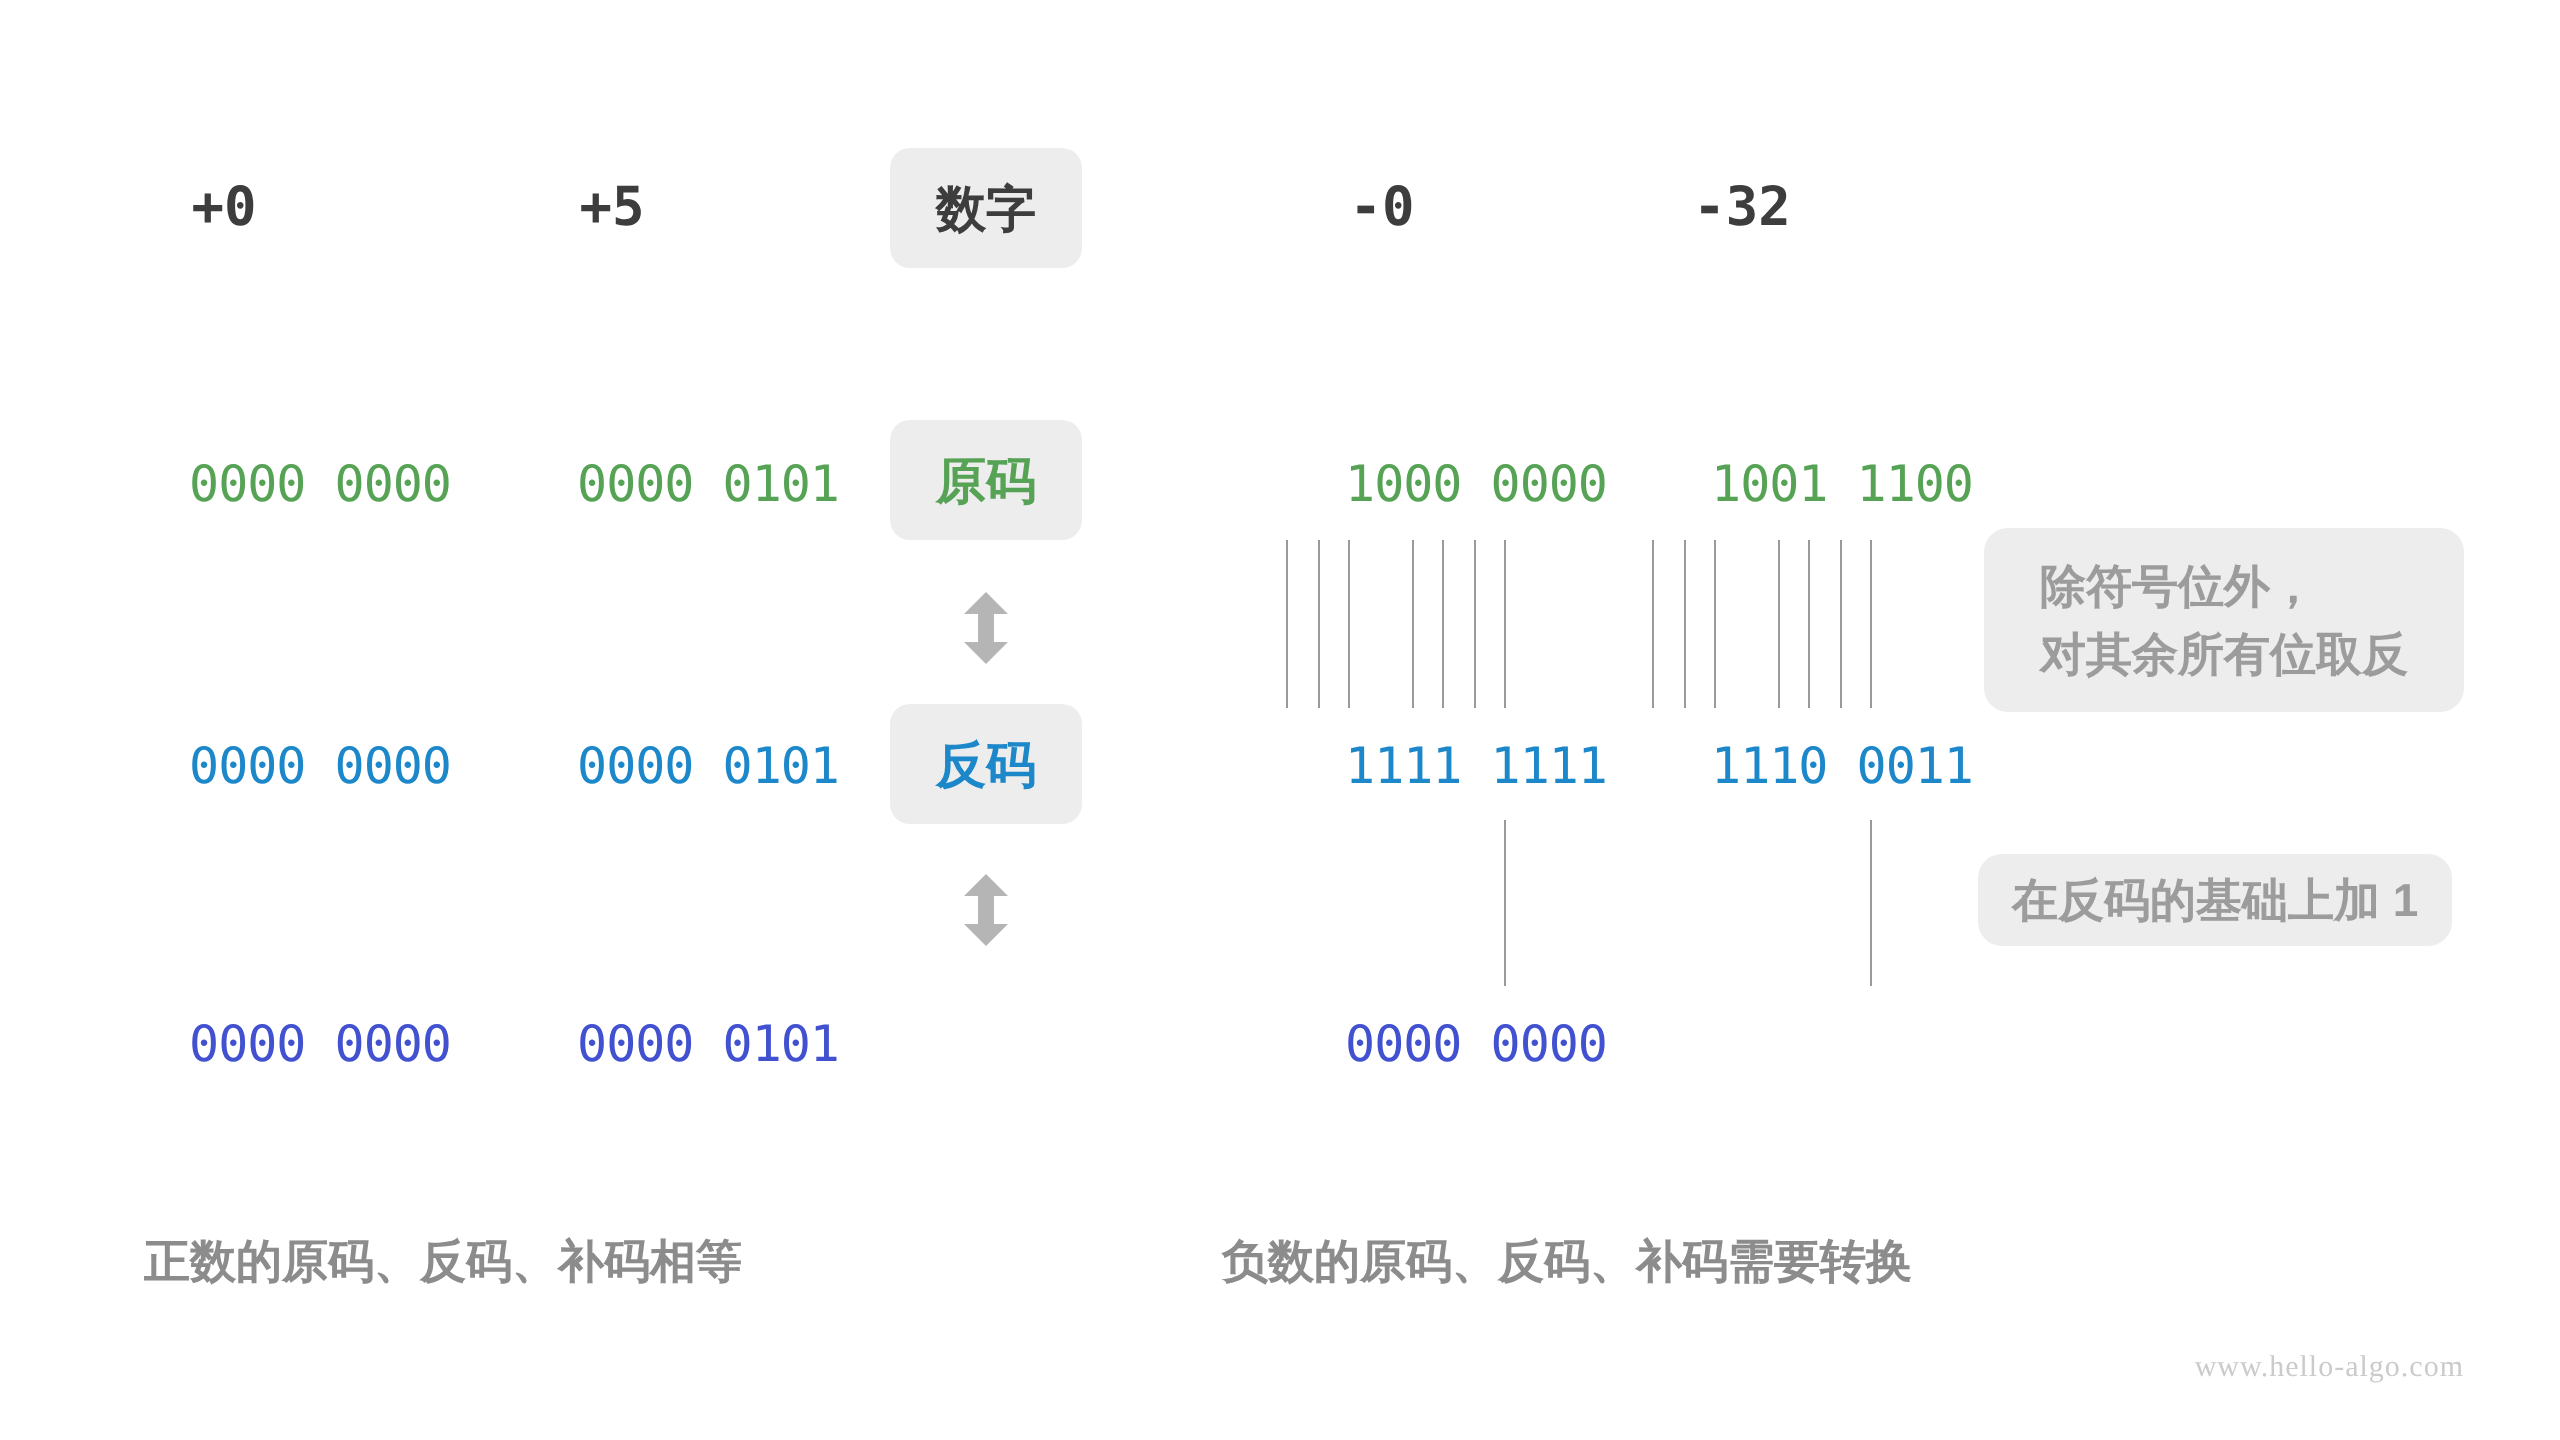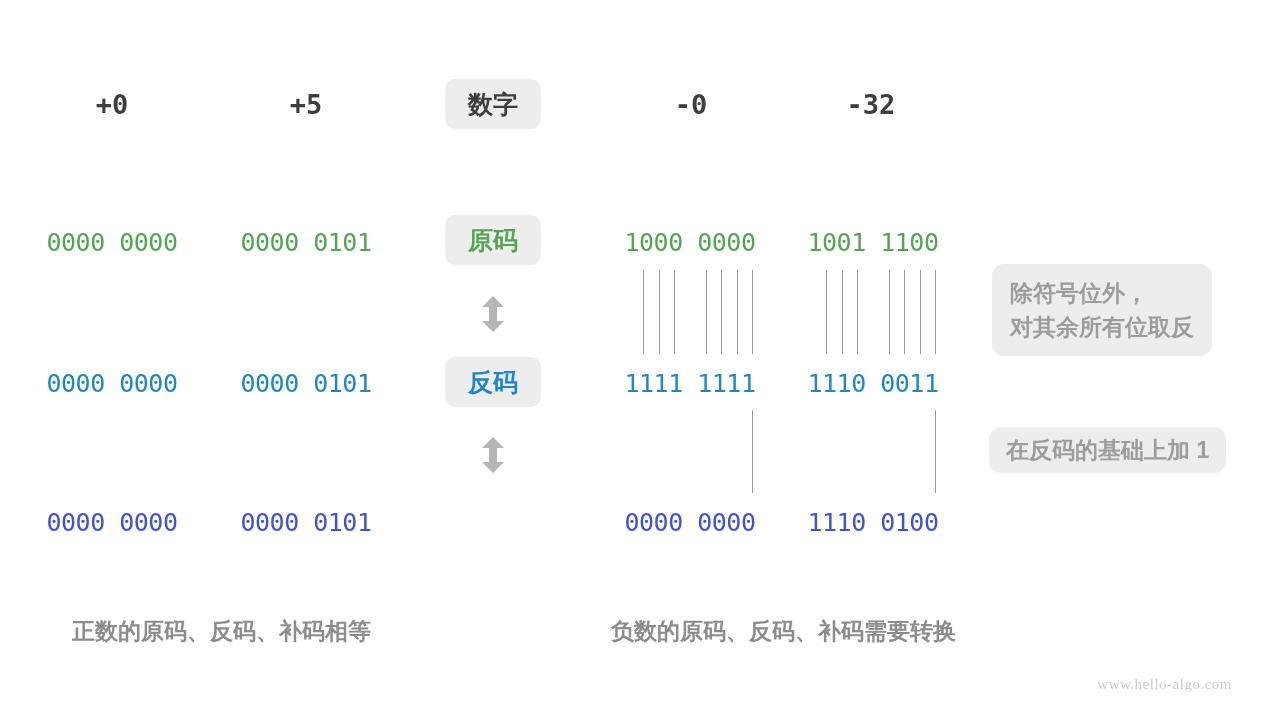--- a/index.html
+++ b/index.html
@@ -1,36 +1,36 @@
 <!DOCTYPE html>
 <html style="--sign_magnitude: #56a356; --ones_complement: #1c87c9; --twos_complement: #4251d0; --label_dark: #3d3d3d; --caption_gray: #8c8c8c; --annotation_gray: #9c9c9c; --badge_bg: #ededed; --tick_gray: #9a9a9a; --arrow_gray: #b5b5b5; --watermark_gray: #cbcbcb;"><head>
 <meta charset="utf-8">
 <style>
   html,body{margin:0;padding:0;background:#fff;}
   .canvas{position:relative;width:1280px;height:720px;background:#ffffff;overflow:hidden;
           font-family:"Liberation Sans",sans-serif;}
   .ctr{position:absolute;transform:translate(-50%,-50%);white-space:nowrap;}
   .mono{font-family:"DejaVu Sans Mono","Liberation Mono",monospace;}
   .num{font-size:27px;font-weight:bold;color:var(--label_dark);}
-  .bin{font-size:25px;letter-spacing:-0.5px;}
+  .bin{font-size:25px;letter-spacing:-0.5px;margin-left:48px;}
   .c-green{color:var(--sign_magnitude);}
   .c-blue{color:var(--ones_complement);}
   .c-indigo{color:var(--twos_complement);}
   .badge{position:absolute;transform:translate(-50%,-50%);background:var(--badge_bg);
-         border-radius:10px;min-width:96px;height:50px;display:flex;align-items:center;
+         border-radius:10px;min-width:96px;height:60px;display:flex;align-items:center;
          justify-content:center;font-weight:bold;font-size:25px;padding:0 14px;
          box-sizing:border-box;}
   .tick{position:absolute;width:1px;background:var(--tick_gray);}
   .arrow{position:absolute;transform:translate(-50%,-50%);line-height:0;}
   .arrow path{fill:var(--arrow_gray);}
   .caption{position:absolute;transform:translateY(-50%);font-weight:bold;font-size:23px;
            color:var(--caption_gray);white-space:nowrap;}
   .note{position:absolute;background:var(--badge_bg);border-radius:12px;
         color:var(--annotation_gray);font-weight:bold;font-size:23px;line-height:34px;
-        padding:12px 18px;white-space:nowrap;}
+        padding:12px 28px;white-space:nowrap;}
   .note-single{padding:6px 17px;}
   .watermark{position:absolute;right:48px;top:676px;font-size:15px;
              color:var(--watermark_gray);letter-spacing:0.5px;font-family:Liberation Serif, serif;}
 </style>
 </head>
 <body>
 
 <div class="canvas">
 
   <div class="ctr mono num" style="left:112px;top:104px">+0</div>
@@ -77,21 +77,20 @@
 
   <div class="arrow" style="left:493px;top:455px">
     <svg width="26" height="38" viewBox="0 0 26 38">
         <path d="M13 1 L24 12 L17 12 L17 26 L24 26 L13 37 L2 26 L9 26 L9 12 L2 12 Z"></path>
       </svg>
   </div>
 
   <div class="ctr mono bin c-indigo" style="left:112px;top:522px">0000 0000</div>
   <div class="ctr mono bin c-indigo" style="left:306px;top:522px">0000 0101</div>
   <div class="ctr mono bin c-indigo" style="left:690px;top:522px">0000 0000</div>
-  <div class="ctr mono bin c-indigo" style="left:873px;top:522px">1110 0100</div>
 
   <div class="note" style="left:992px;top:264px">
     <div>除符号位外，</div>
     <div>对其余所有位取反</div>
   </div>
   <div class="note note-single" style="left:989px;top:427px">在反码的基础上加 1</div>
 
   <div class="caption" style="left:72px;top:631px">正数的原码、反码、补码相等</div>
   <div class="caption" style="left:611px;top:631px">负数的原码、反码、补码需要转换</div>
 

